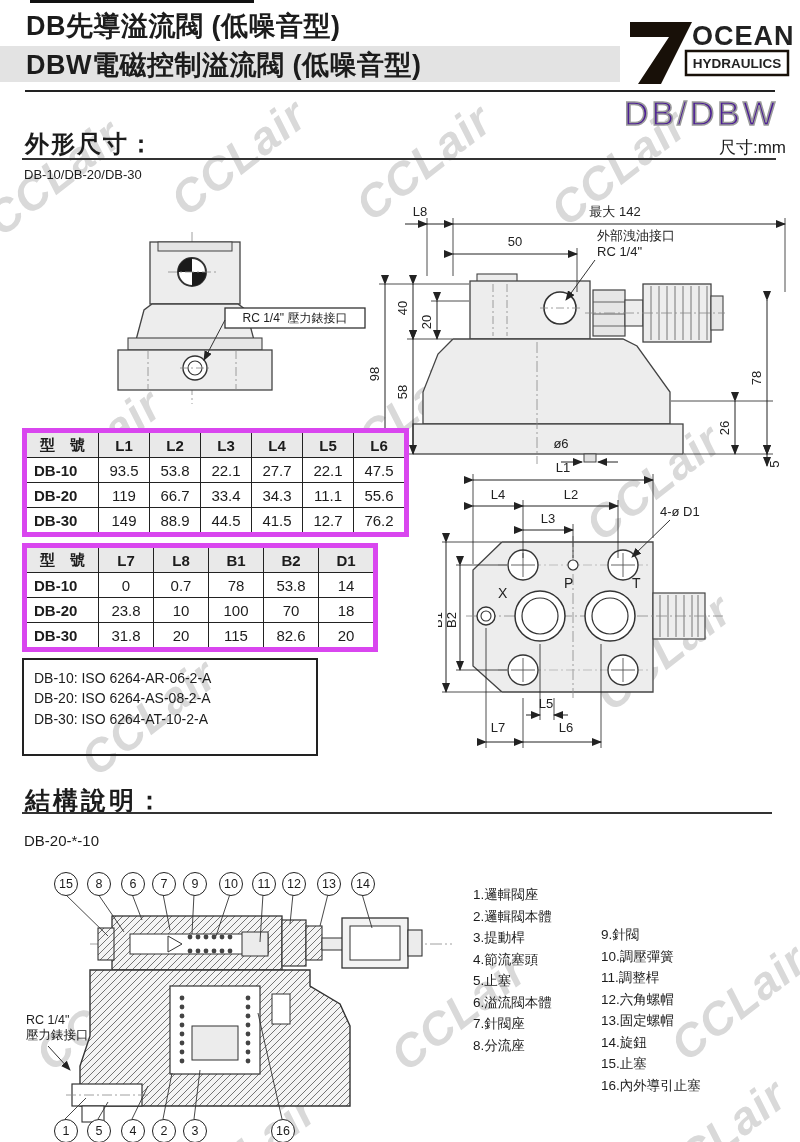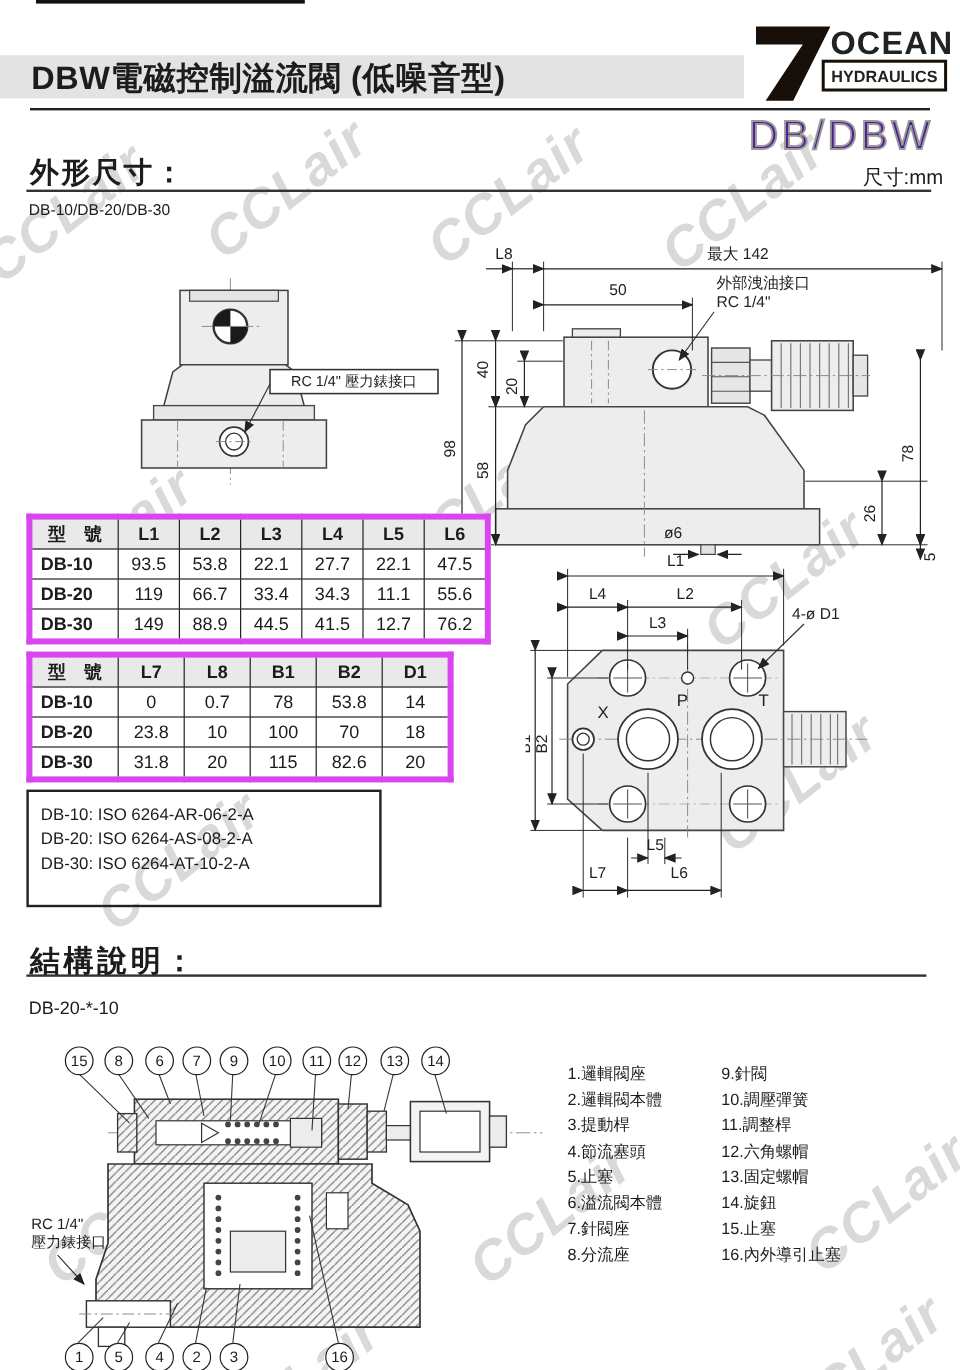--- a/index.html
+++ b/index.html
@@ -49,21 +49,21 @@
   #fig-front{left:40px;top:220px;width:330px;height:205px;}
   #fig-side{left:365px;top:196px;width:435px;height:272px;}
   #fig-bottom{left:438px;top:458px;width:362px;height:304px;}
   #fig-cross{left:20px;top:858px;width:440px;height:284px;}
   .callout{position:absolute;width:22px;height:22px;border:1.4px solid #222;border-radius:50%;
            background:#fff;font-size:12.5px;line-height:22px;text-align:center;z-index:3;}
 
   
   .parts{position:absolute;top:884px;font-size:13.5px;line-height:21.5px;white-space:nowrap;}
   #parts1{left:473px;}
-  #parts2{left:601px;}
+  #parts2{left:601px;margin-top:40px;}
 
   svg text{fill:#222;}
 </style>
 </head>
 <body>
 
 <div class="page">
 
   <div class="layer">
       <div class="wm" style="left: -25px; top: 150px;">CCLair</div>
@@ -77,20 +77,21 @@
       <div class="wm" style="left: 585px; top: 625px;">CCLair</div>
       <div class="wm" style="left: 25px; top: 985px;">CCLair</div>
       <div class="wm" style="left: 380px; top: 985px;">CCLair</div>
       <div class="wm" style="left: 660px; top: 975px;">CCLair</div>
       <div class="wm" style="left: 170px; top: 1125px;">CCLair</div>
       <div class="wm" style="left: 640px; top: 1110px;">CCLair</div>
     </div>
 
   <div class="content">
     <div class="topbar"></div>
+    <div class="title1">DB先導溢流閥 (低噪音型)</div>
     <div class="titleband"></div>
     <div class="title2">DBW電磁控制溢流閥 (低噪音型)</div>
 
     <div class="logo">
       <svg width="164" height="80" viewBox="0 0 164 80">
         <polygon points="2,14 64,14 33,76 10,76 41,29 2,29" fill="#181008"></polygon>
         <text x="64" y="37" font-size="27" font-weight="bold" letter-spacing="1">OCEAN</text>
         <rect x="58" y="43" width="102" height="24" fill="#fff" stroke="#181008" stroke-width="2.5"></rect>
         <text x="109" y="60" font-size="13.5" font-weight="bold" text-anchor="middle">HYDRAULICS</text>
       </svg>

